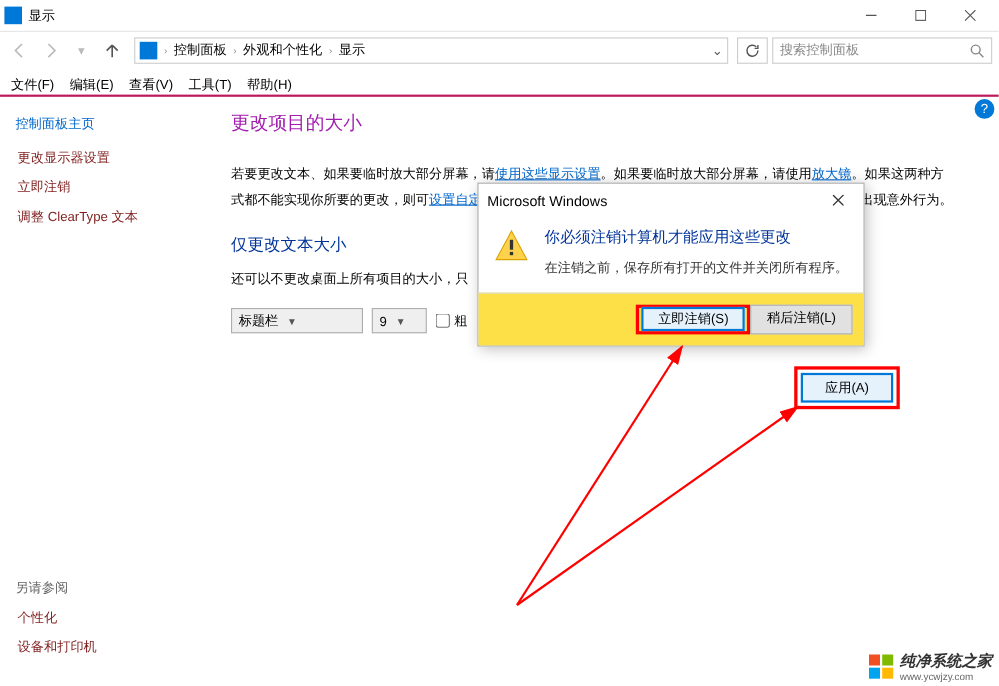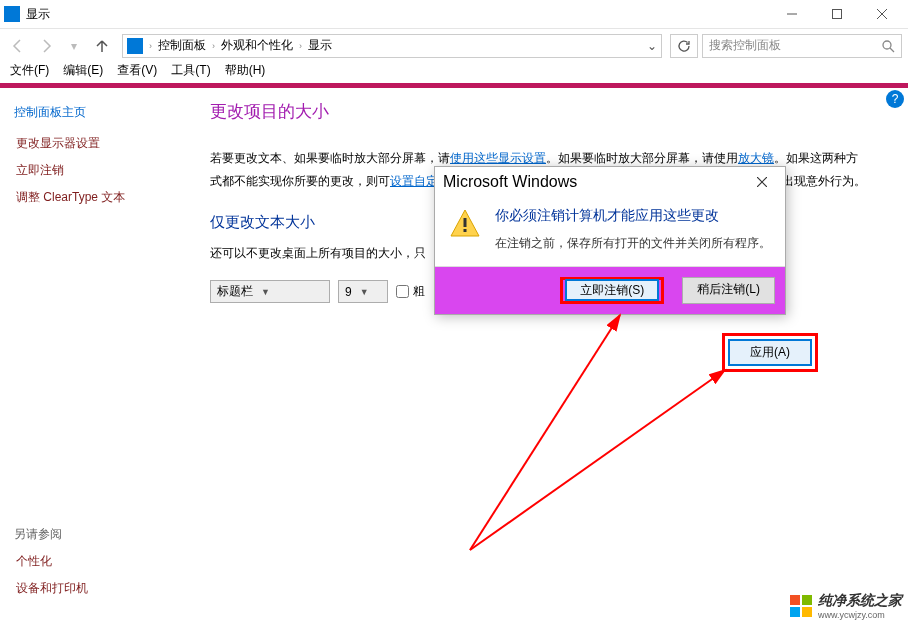--- a/index.html
+++ b/index.html
@@ -17,21 +17,21 @@
 .navbtn.active { color: #555; }
 .addressbar { flex: 1; height: 24px; border: 1px solid #ccc; display: flex; align-items: center; padding: 0 4px; gap: 6px; margin: 0 4px; }
 .addressbar .icon { width: 16px; height: 16px; background: #0078d7; display: inline-block; }
 .addressbar .crumb { display: flex; align-items: center; gap: 4px; }
 .addressbar .sep { color: #888; font-size: 9px; }
 .addressbar .spacer { flex: 1; }
 .addressbar .dd { color: #555; }
 .refresh { width: 28px; height: 24px; border: 1px solid #ccc; display: flex; align-items: center; justify-content: center; }
 .searchbox { width: 200px; height: 24px; border: 1px solid #ccc; display: flex; align-items: center; padding: 0 6px; color: #888; justify-content: space-between; }
 
-.menubar { height: 26px; display: flex; align-items: flex-start; gap: 14px; padding: 0 10px; border-bottom: 5px solid #be185d; }
+.menubar { height: 26px; display: flex; align-items: flex-end; gap: 14px; padding: 0 10px; border-bottom: 2px solid #be185d; }
 .menubar span { font-size: 12px; }
 
 .content { display: flex; height: calc(624px - 28px - 34px - 26px); position: relative; }
 .sidebar { width: 200px; padding: 16px 14px; }
 .sidebar .home { color: #0066cc; font-size: 12px; margin-bottom: 14px; display: block; }
 .sidebar .link { color: #7f1d1d; font-size: 12px; margin-bottom: 10px; display: block; padding-left: 2px; }
 .sidebar .seealso { margin-top: 320px; color: #666; font-size: 12px; margin-bottom: 10px; }
 
 .main { flex: 1; padding: 12px 40px 0 10px; position: relative; }
 .h1 { color: #a21caf; font-size: 17px; font-weight: normal; margin-bottom: 24px; }
@@ -41,28 +41,28 @@
 .controls { display: flex; align-items: center; gap: 8px; margin-top: 12px; }
 .select { border: 1px solid #adadad; height: 23px; padding: 0 6px; display: flex; align-items: center; gap: 8px; background: #efefef; }
 .select .arrow { color: #555; font-size: 9px; }
 .checkbox { display: flex; align-items: center; gap: 4px; }
 .checkbox input { width: 13px; height: 13px; }
 
 .apply-wrap { position: absolute; right: 90px; top: 245px; border: 3px solid #ff0000; padding: 3px; }
 .apply-btn { border: 2px solid #0078d7; background: #e5f1fb; padding: 3px 20px; font-size: 12px; display: inline-block; }
 
 .dialog { position: absolute; left: 434px; top: 166px; width: 352px; background: #fff; border: 1px solid #aaa; box-shadow: 2px 2px 12px rgba(0,0,0,0.25); }
-.dialog-title { height: 30px; display: flex; align-items: center; padding: 0 8px; font-size: 16px; }
+.dialog-title { height: 30px; display: flex; align-items: center; padding: 0 8px; font-size: 13px; }
 .dialog-title .sp { flex: 1; }
 .dialog-close { width: 30px; height: 24px; display: flex; align-items: center; justify-content: center; }
 .dialog-body { padding: 10px 14px 14px 14px; display: flex; gap: 14px; }
 .warn-icon { width: 32px; flex-shrink: 0; }
 .dialog-msg { color: #003399; font-size: 14px; margin-bottom: 10px; }
 .dialog-sub { font-size: 12px; color: #333; }
-.dialog-btns { background: #d946ef; border-top: 1px solid #ddd; padding: 10px; display: flex; justify-content: flex-end; gap: 18px; text-align: right; }
+.dialog-btns { background: #fde047; border-top: 1px solid #ddd; padding: 10px; display: flex; justify-content: flex-end; gap: 0; text-align: right; }
 .dbtn { border: 1px solid #adadad; background: #e1e1e1; padding: 3px 14px; font-size: 12px; }
 .dbtn.primary { border: 2px solid #0078d7; background: #e5f1fb; padding: 2px 13px; }
 .signoff-wrap { border: 3px solid #ff0000; padding: 2px; display: inline-block; }
 
 .help-icon { position: absolute; right: 4px; top: 90px; width: 18px; height: 18px; background: #0078d7; border-radius: 50%; color: #fff; display: flex; align-items: center; justify-content: center; font-size: 12px; }
 
 .watermark { position: absolute; right: 6px; bottom: 4px; display: flex; align-items: center; gap: 6px; font-size: 14px; font-style: italic; color: #333; font-weight: bold; }
 .wm-logo { display: grid; grid-template-columns: 10px 10px; grid-template-rows: 10px 10px; gap: 2px; }
 .wm-logo span:nth-child(1){background:#f25022;} .wm-logo span:nth-child(2){background:#7fba00;} .wm-logo span:nth-child(3){background:#00a4ef;} .wm-logo span:nth-child(4){background:#ffb900;}
 .wm-sub { font-size: 9px; font-style: normal; font-weight: normal; color: #666; display: block; }

